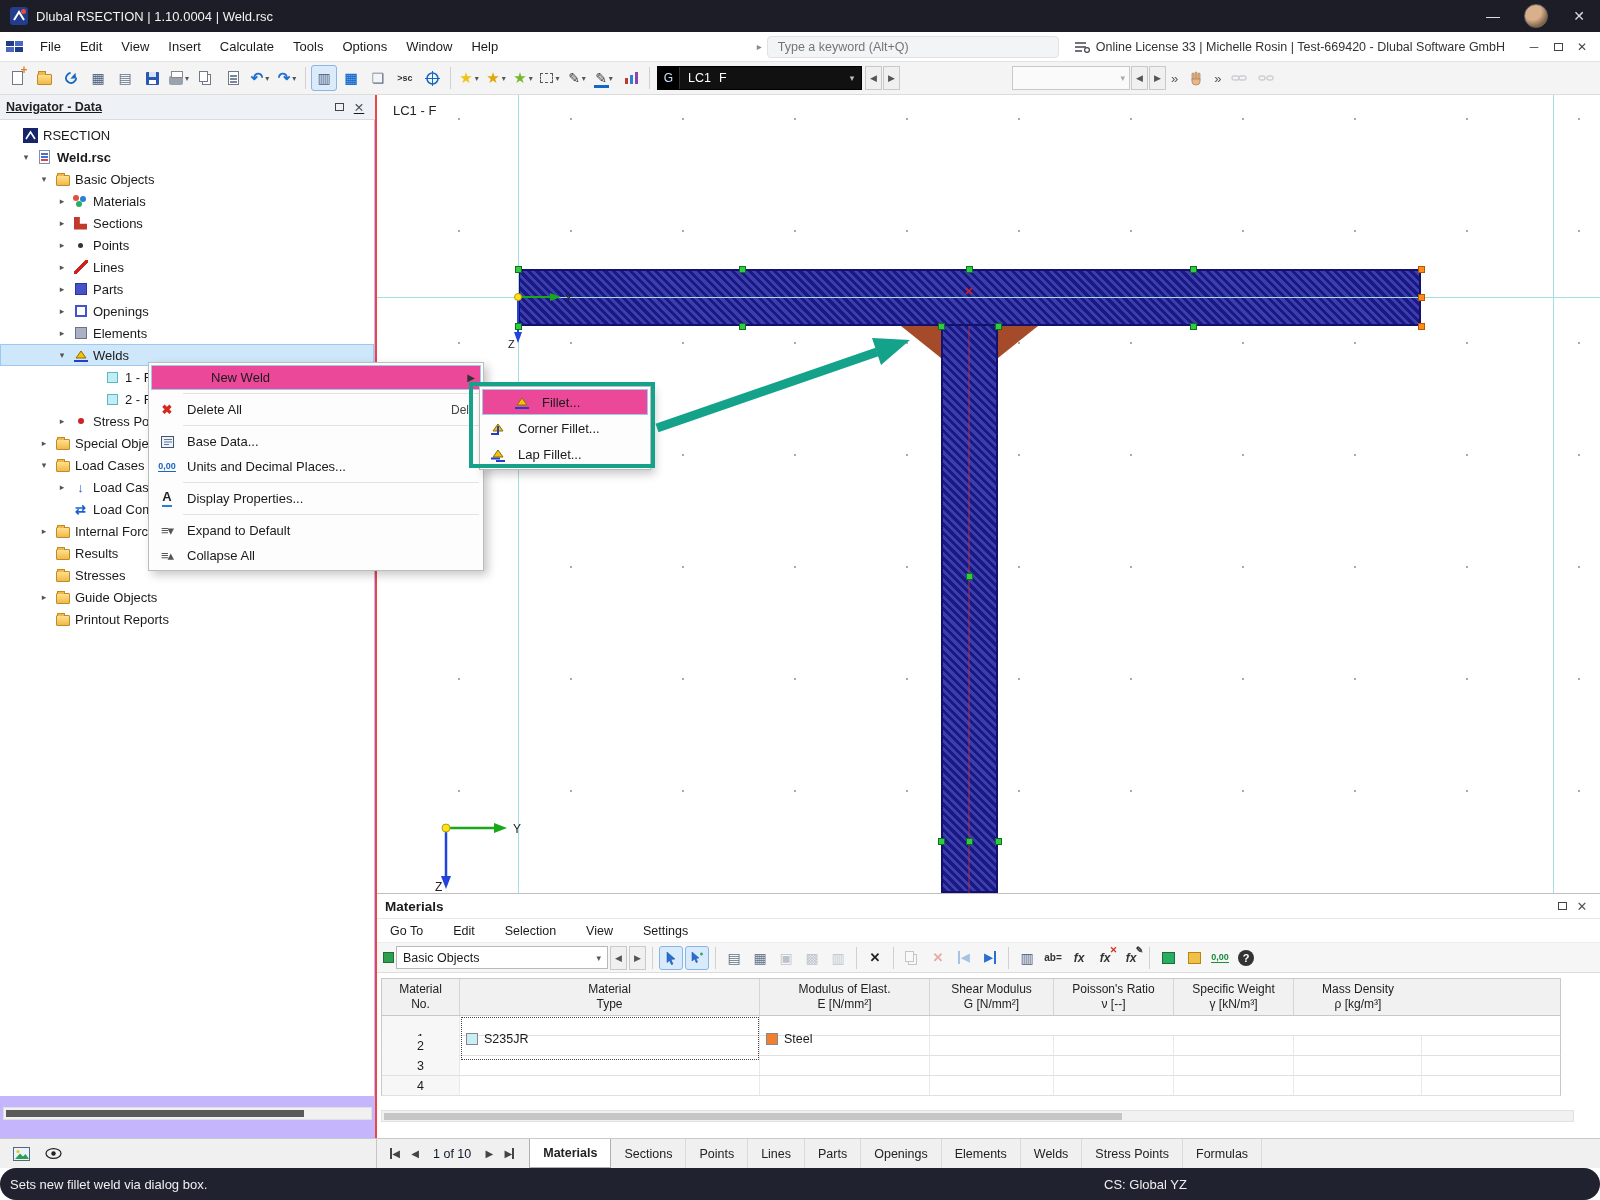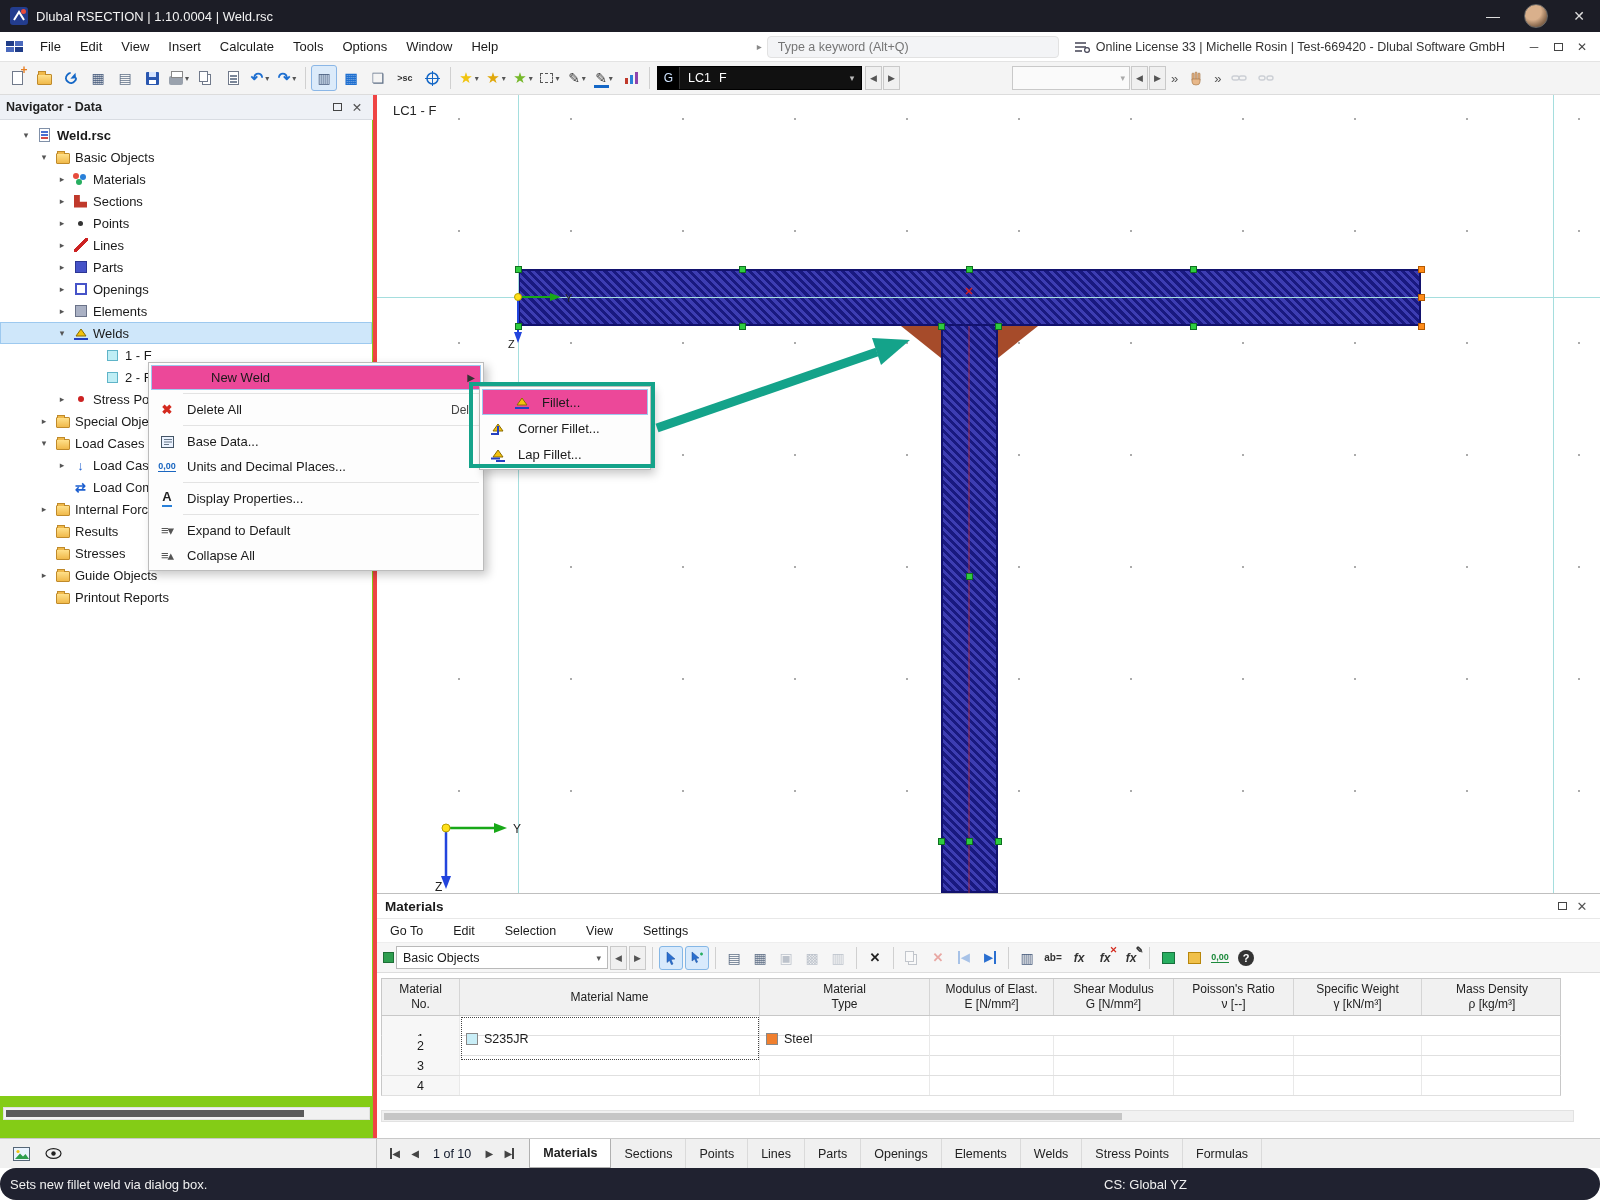--- a/index.html
+++ b/index.html
@@ -62,21 +62,21 @@
   .lc-g { width:22px; height:100%; display:flex; align-items:center; justify-content:center; background:#000; border-right:1px solid #333; font-size:12px; color:#cfe4ff; }
   .lc-name { padding:0 8px; font-size:12.5px; }
   .lc-f { font-size:12.5px; flex:1; }
   .lc-dd { width:18px; color:#bbb; font-size:9px; text-align:center; }
   .nav-btn { width:17px; height:24px; display:flex; align-items:center; justify-content:center; border:1px solid #c9c9c9; background:#f0f0f0; color:#555; font-size:9px; }
   .combo2 { width:118px; height:24px; border:1px solid #c9c9c9; background:#fafafa; display:flex; align-items:center; color:#999; padding:0 4px; }
   .combo2 .c2dd { margin-left:auto; font-size:9px; color:#aaa; }
   .chev-more { color:#555; font-size:13px; padding:0 4px; }
 
   
-  .navigator { position:absolute; top:95px; left:0; width:377px; height:1043px; background:#84cc16; border-right:4px solid #ef4444; z-index:10; }
+  .navigator { position:absolute; top:95px; left:0; width:377px; height:1043px; background:#c4b5fd; border-right:2px solid #ef4444; z-index:10;text-decoration:underline; }
   .nav-header { height:25px; background:#eef1f6; border-bottom:1px solid #d8dce2; display:flex; align-items:center; padding:0 6px; font-size:12.5px; color:#222; font-weight:bold; }
   .nav-header .sp { flex:1; }
   .nh-btn { width:20px; text-align:center; color:#555; font-weight:normal; display:flex; justify-content:center; }
   .tree { position:absolute; top:25px; left:0; right:1px; bottom:42px; overflow:hidden; padding-top:4px; background:#fff; }
   .trow { height:22px; display:flex; align-items:center; gap:4px; padding-right:4px; white-space:nowrap; }
   .trow.sel { background:#cfe7fa; outline:1px solid #9dc9ef; outline-offset:-1px; }
   .chev { width:12px; font-size:9px; color:#555; text-align:center; flex:none; }
   .ticon { width:17px; height:16px; display:inline-flex; align-items:center; justify-content:center; flex:none; }
   .tlabel { font-size:13px; }
   .bold { font-weight:bold; }
@@ -369,20 +369,30 @@
   <div class="navigator">
     <div class="nav-header">
       <span>Navigator - Data</span>
       <span class="sp"></span>
       <span class="nh-btn">
           <span class="winbox"></span>
         </span>
       <span class="nh-btn">✕</span>
     </div>
     <div class="tree">
+      <div class="trow" style="padding-left:6px">
+        <span class="chev"></span>
+        <span class="ticon">
+            <svg width="15" height="15">
+              <rect width="15" height="15" fill="#15246b"></rect>
+              <path d="M3 11 L7.5 4 L12 11" stroke="#fff" stroke-width="1.6" fill="none"></path>
+            </svg>
+          </span>
+        <span class="tlabel">RSECTION</span>
+      </div>
       <div class="trow" style="padding-left:20px">
         <span class="chev">▾</span>
         <span class="ticon">
             <span class="ti-file"></span>
           </span>
         <span class="tlabel bold">Weld.rsc</span>
       </div>
       <div class="trow" style="padding-left:38px">
         <span class="chev">▾</span>
         <span class="ticon">
@@ -685,24 +695,20 @@
         </span>
     </div>
 
     <div class="mtable">
       <div class="tgrid thead">
         <div class="th">
             <span>Material</span>
             <span>No.</span>
           </div>
         <div class="th">
-            <span>Material Name</span>
-            <span></span>
-          </div>
-        <div class="th">
             <span>Material</span>
             <span>Type</span>
           </div>
         <div class="th">
             <span>Modulus of Elast.</span>
             <span>E [N/mm²]</span>
           </div>
         <div class="th">
             <span>Shear Modulus</span>
             <span>G [N/mm²]</span>

